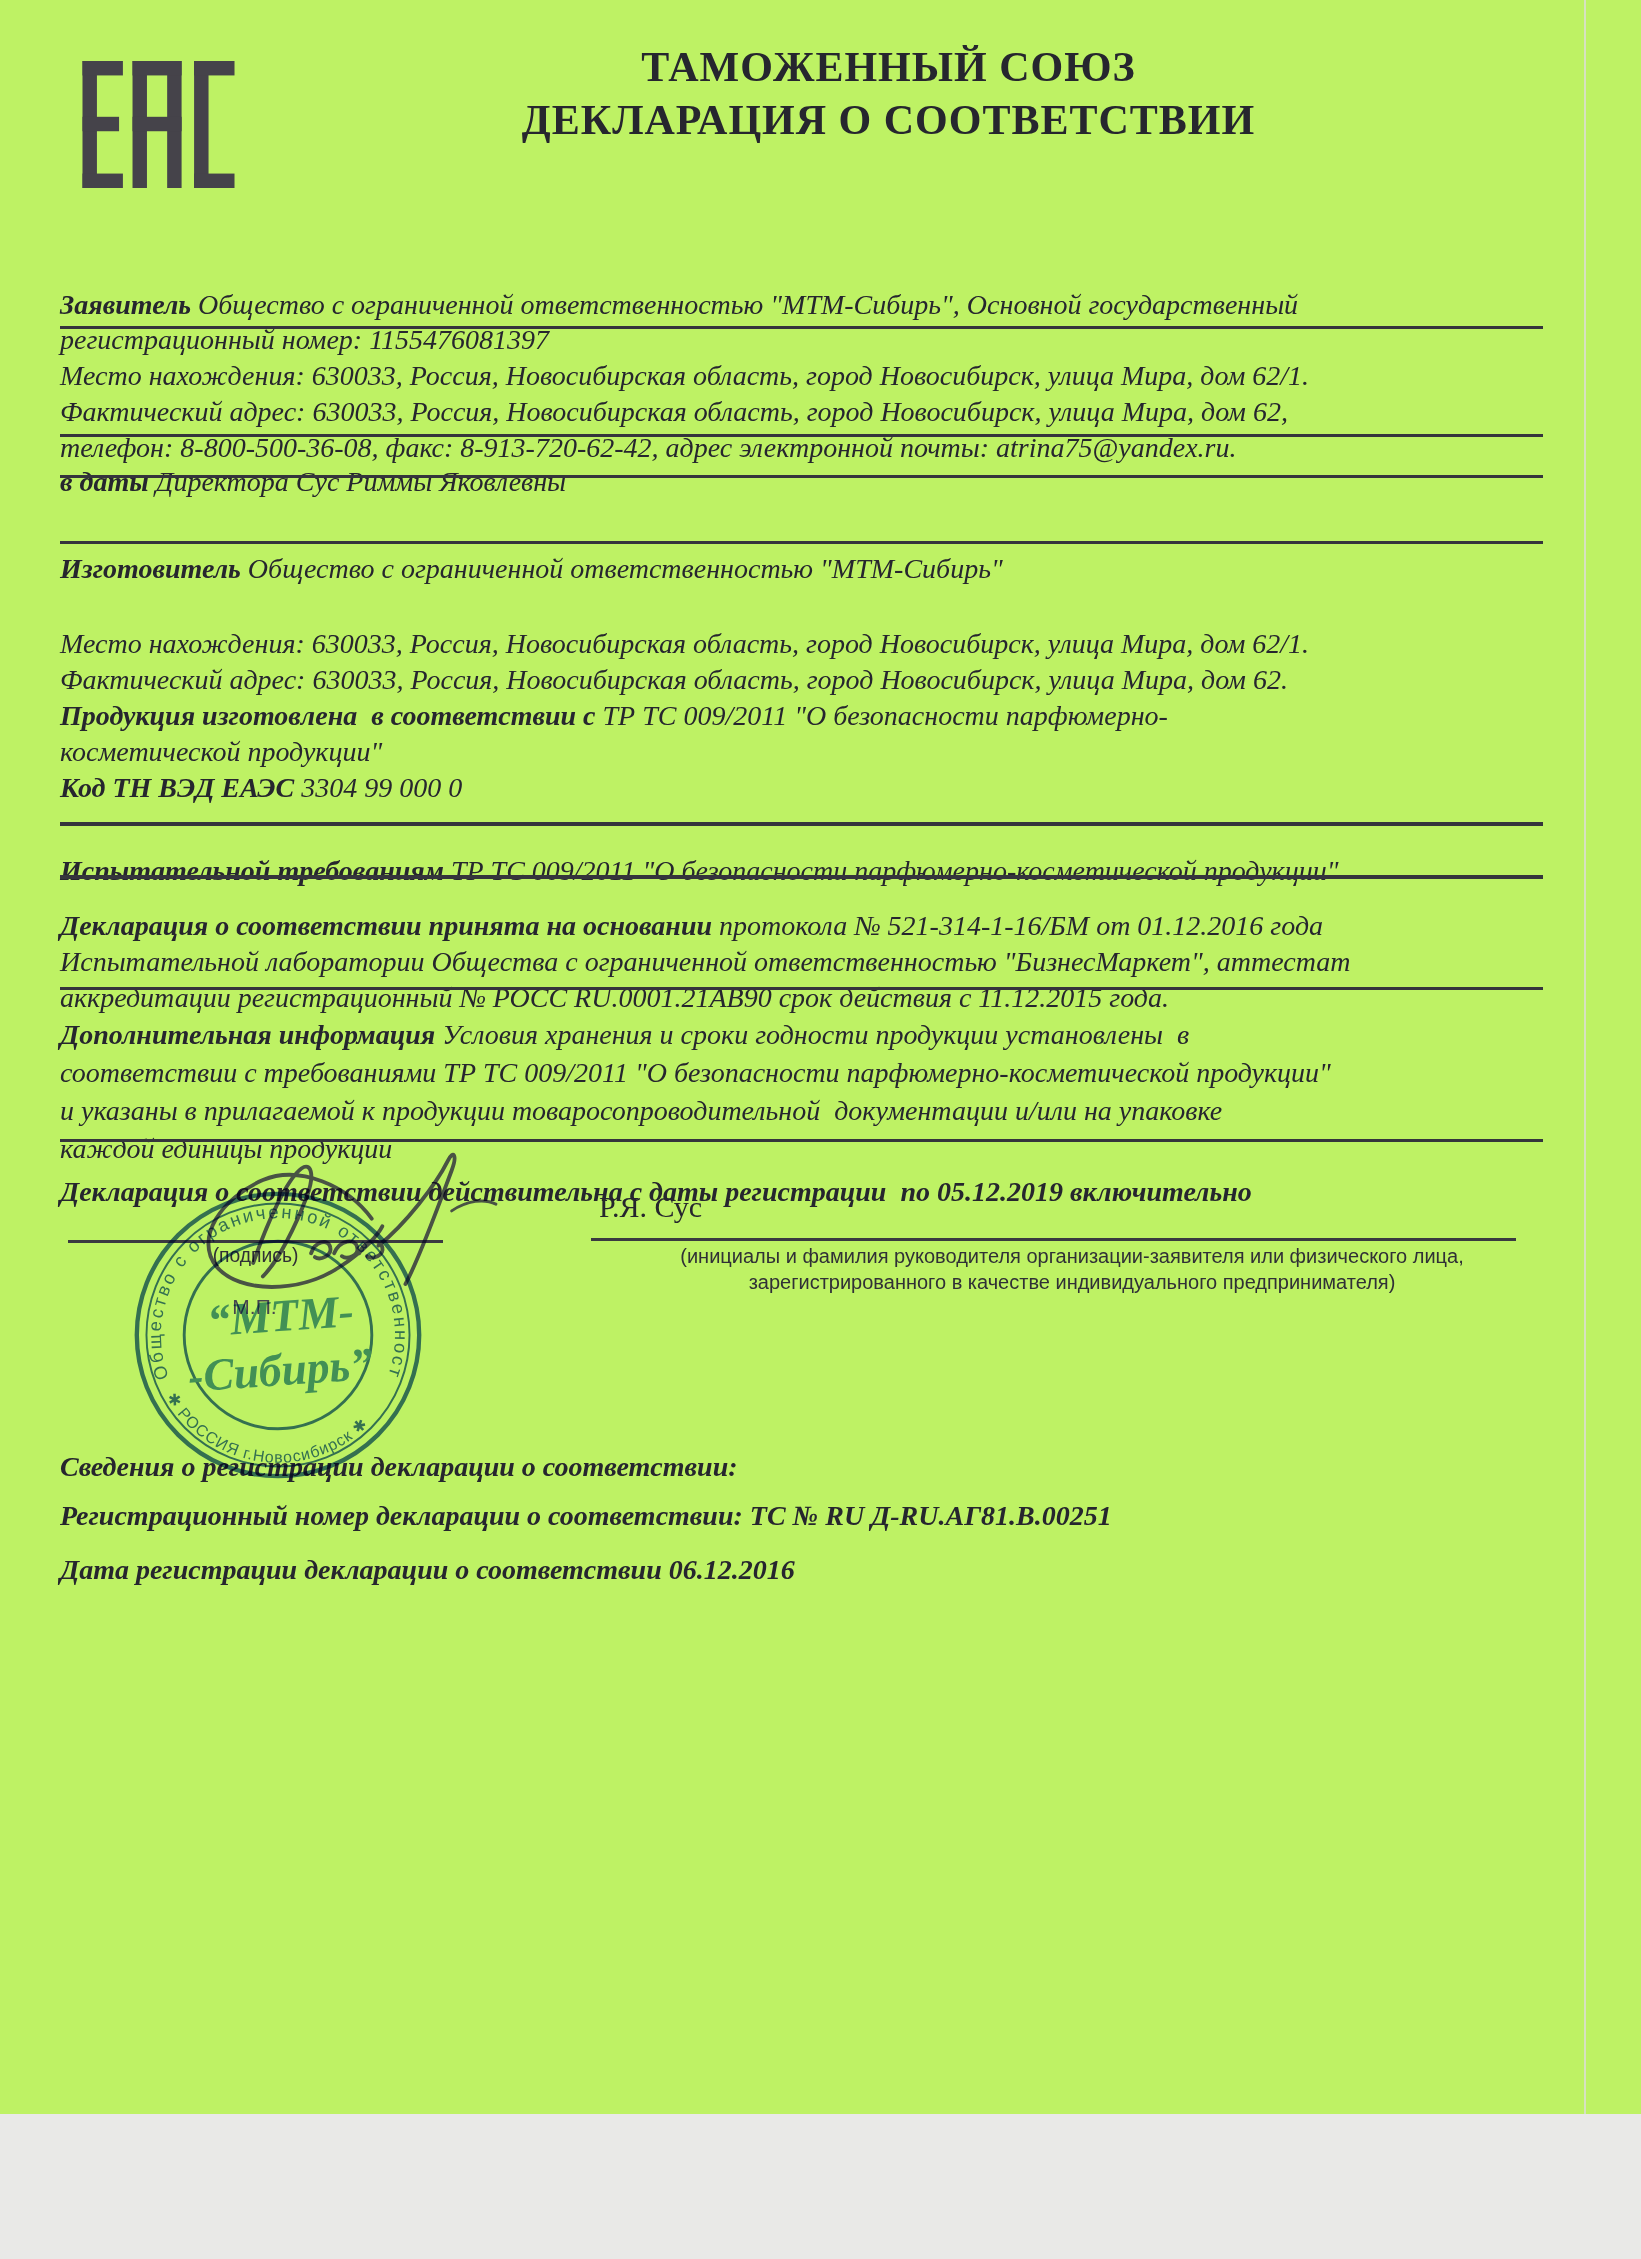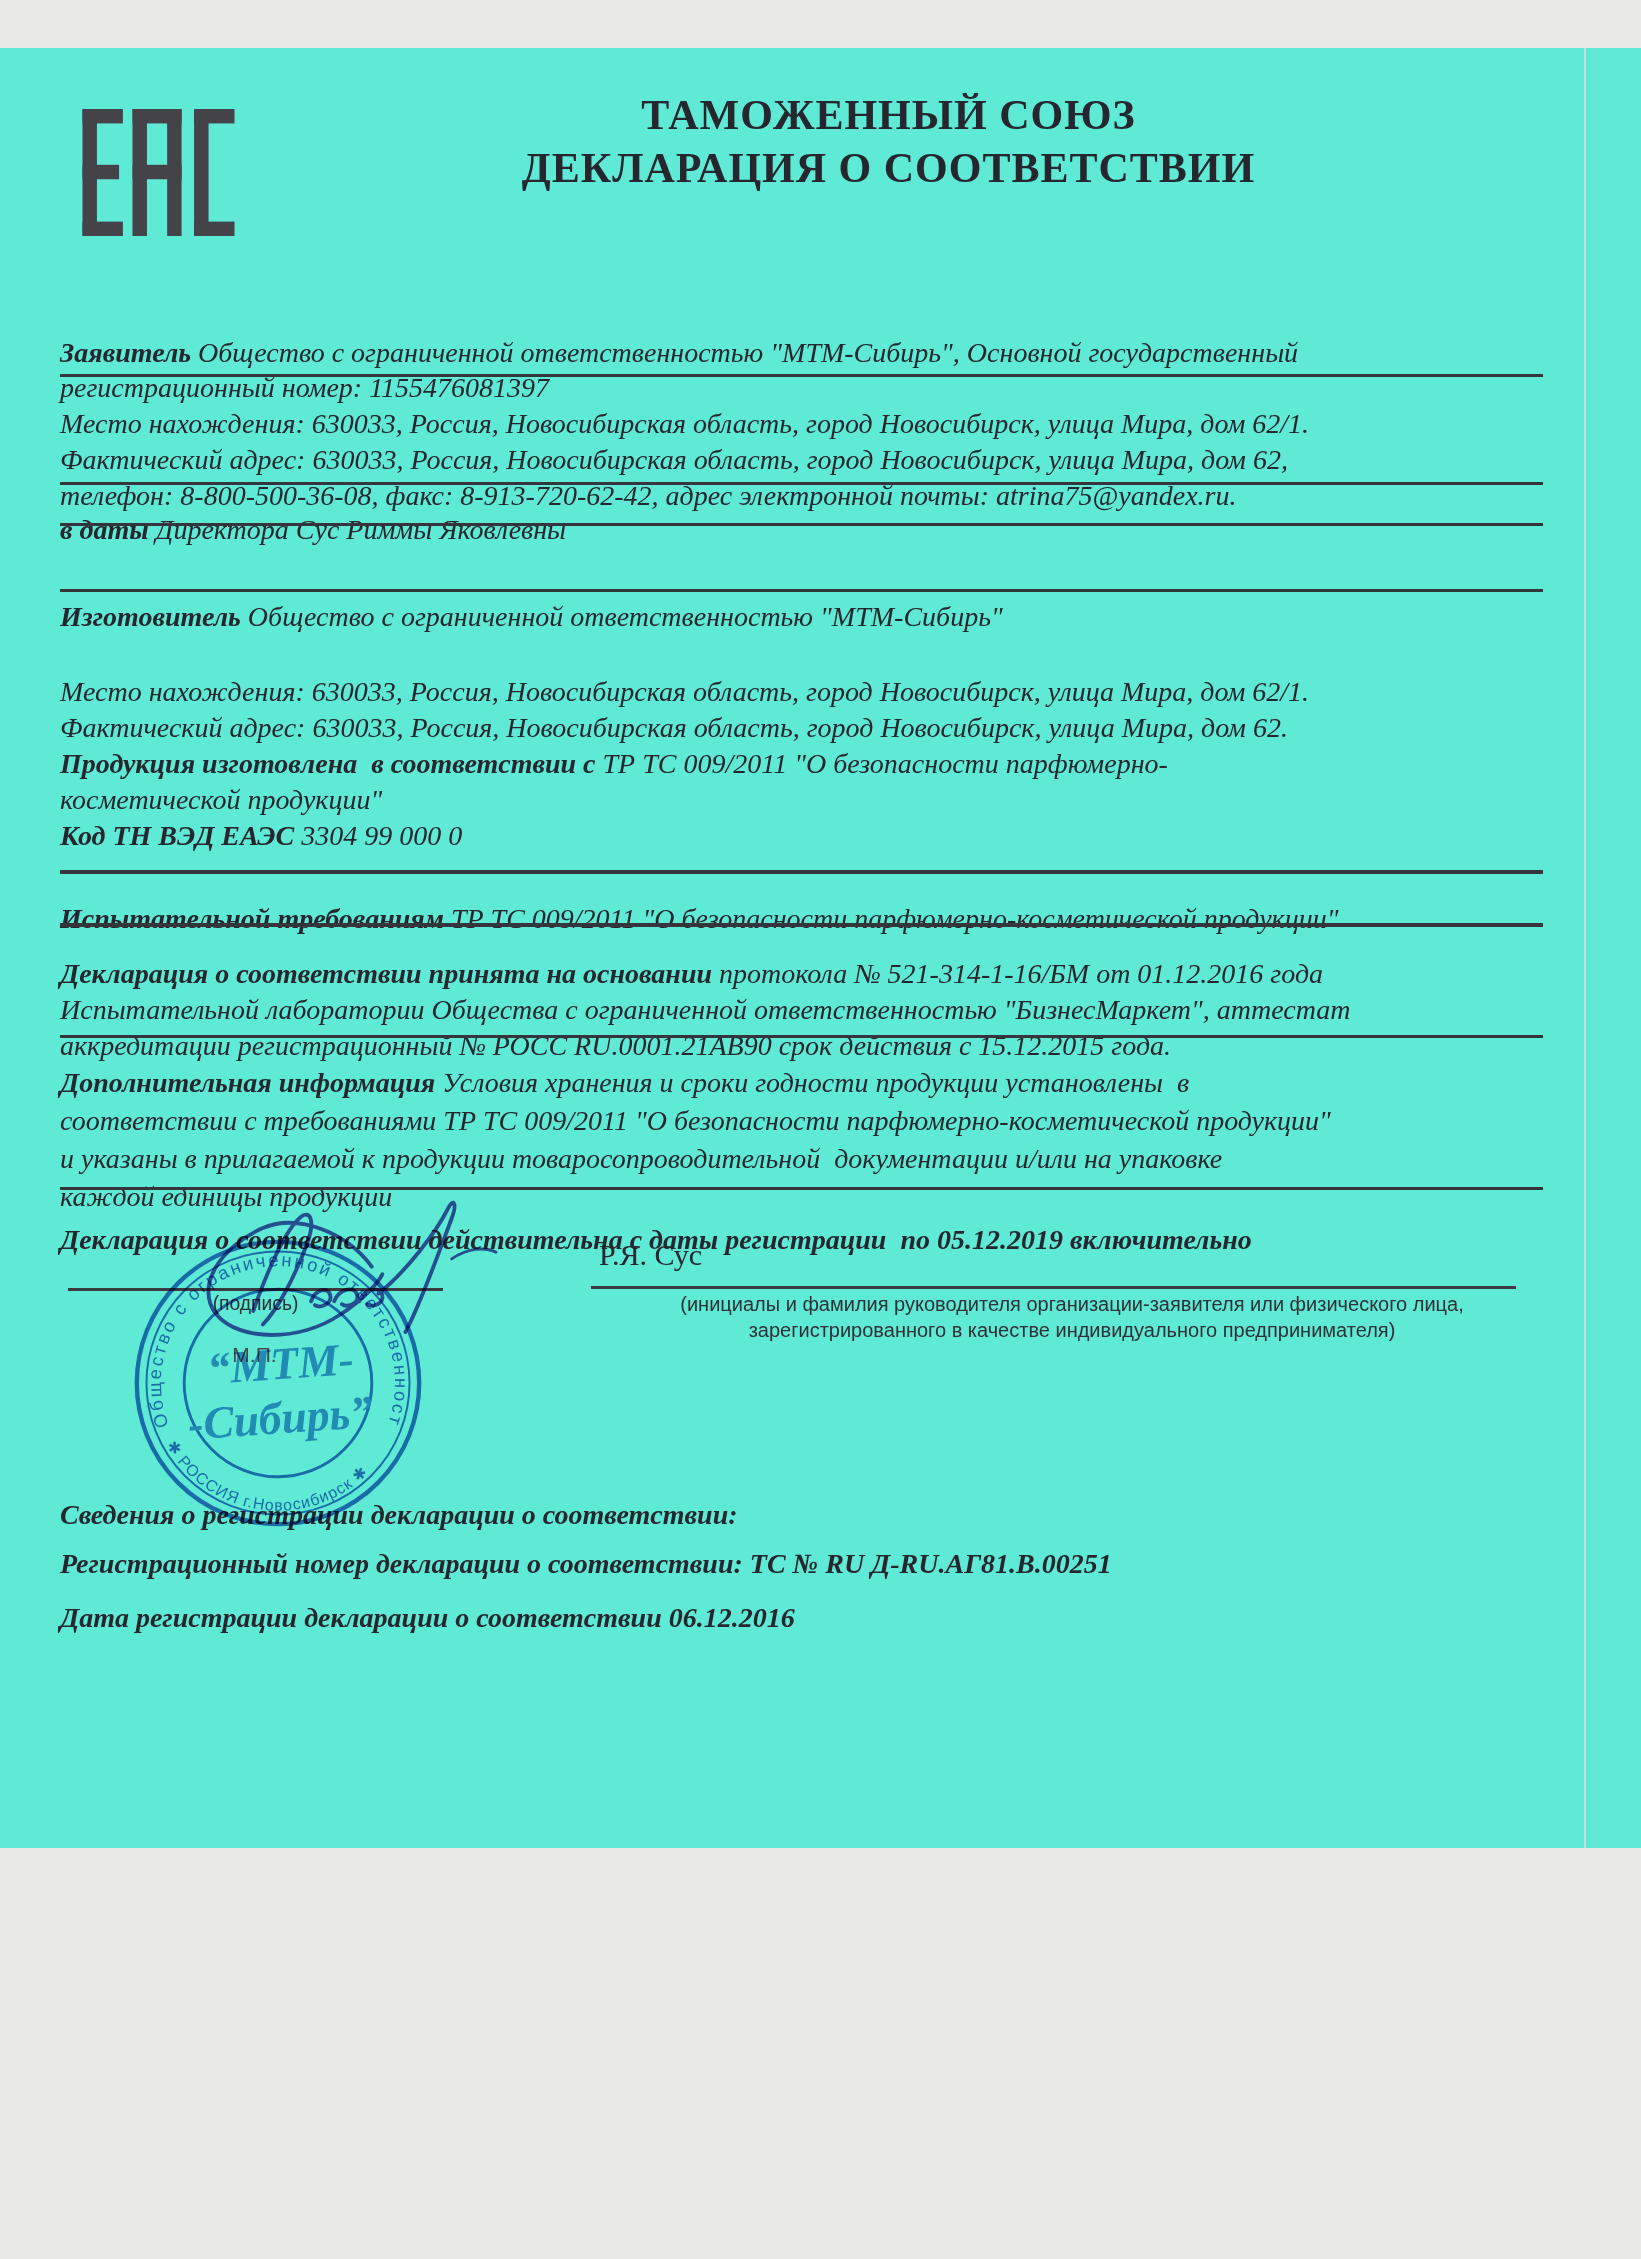--- a/index.html
+++ b/index.html
@@ -1,18 +1,18 @@
 <!DOCTYPE html>
 <html><head>
 <meta charset="utf-8">
 <style>
   html,body{margin:0;padding:0;}
   body{width:1641px;height:2259px;background:#e9e9e7;}
-  .page{position:relative;width:1641px;height:1800px;background:#5eead4;overflow:hidden;
-        font-family:"Liberation Serif",serif;color:#26262e;margin-top:48px;}
+  .page{position:relative;width:1641px;height:2114px;background:#bef264;overflow:hidden;
+        font-family:"Liberation Serif",serif;color:#26262e;}
   .scan-edge{position:absolute;top:0;height:2259px;width:1.9px;background:#dcdcd8;opacity:.8;}
   .row{position:absolute;left:60px;width:1483px;white-space:pre-wrap;
        font-size:28px;line-height:36px;color:#26262e;font-style:italic;}
   .row b{font-weight:bold;}
   .rule{position:absolute;left:60px;width:1483px;height:2.9px;background:#35353c;}
   .title{position:absolute;left:140px;top:41px;width:1497px;text-align:center;
          font-weight:bold;font-size:42px;line-height:53px;letter-spacing:1px;white-space:pre-wrap;}
   .stretch{word-spacing:14.5px;}
   .sig-name{position:absolute;left:599px;top:1190px;width:946px;
             font-size:30px;line-height:33px;}
@@ -70,21 +70,21 @@
   <p class="row" style="top:670px;"><b>Продукция изготовлена  в соответствии с</b><span> ТР ТС 009/2011 "О безопасности парфюмерно-
 косметической продукции"</span></p>
   <p class="row" style="top:742px;"><b>Код ТН ВЭД ЕАЭС</b><span> 3304 99 000 0</span></p>
   <div class="rule" style="top:822px;height:3.9px;"></div>
 
   <p class="row" style="top:825px;"><b>Испытательной требованиям</b><span> ТР ТС 009/2011 "О безопасности парфюмерно-косметической продукции"</span></p>
   <div class="rule" style="top:875px;height:3.9px;"></div>
 
   <p class="row" style="top:880px;"><b>Декларация о соответствии принята на основании</b><span> протокола № 521-314-1-16/БМ от 01.12.2016 года
 Испытательной лаборатории Общества с ограниченной ответственностью "БизнесМаркет", аттестат
-аккредитации регистрационный № РОСС RU.0001.21АВ90 срок действия с 15.12.2015 года.</span></p>
+аккредитации регистрационный № РОСС RU.0001.21АВ90 срок действия с 11.12.2015 года.</span></p>
   <div class="rule" style="top:987px;"></div>
 
   <p class="row" style="top:988px;line-height:38px;"><b>Дополнительная информация</b><span> Условия хранения и сроки годности продукции установлены  в
 соответствии с требованиями ТР ТС 009/2011 "О безопасности парфюмерно-косметической продукции"
 и указаны в прилагаемой к продукции товаросопроводительной  документации и/или на упаковке
 каждой единицы продукции</span></p>
   <div class="rule" style="top:1139px;"></div>
 
   <p class="row boldrow" style="top:1146px;"><span>Декларация о соответствии действительна с даты регистрации  по 05.12.2019 включительно</span></p>
 

